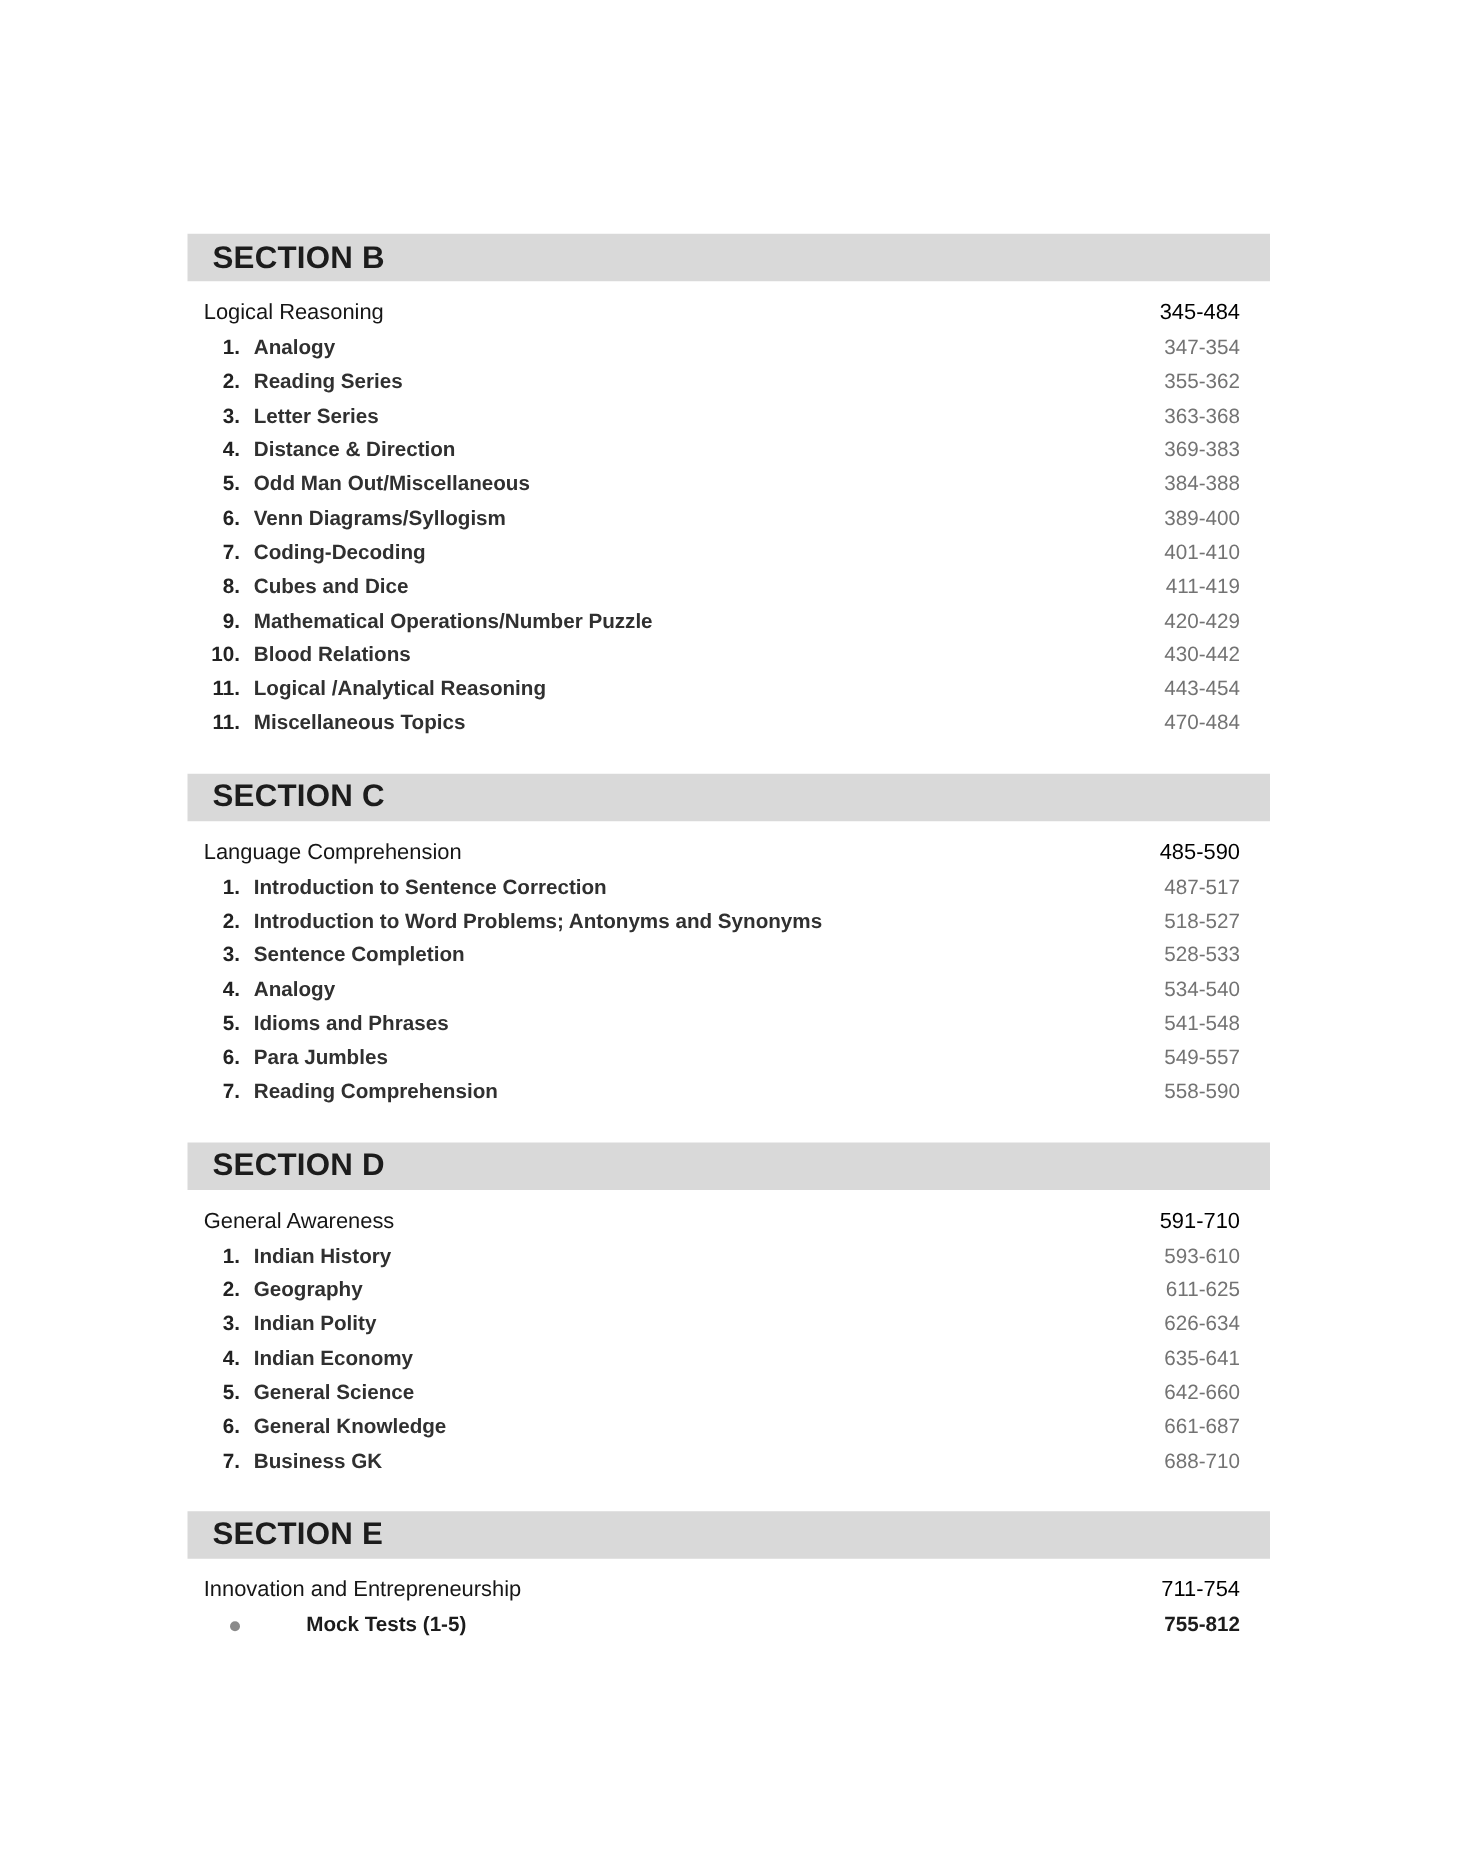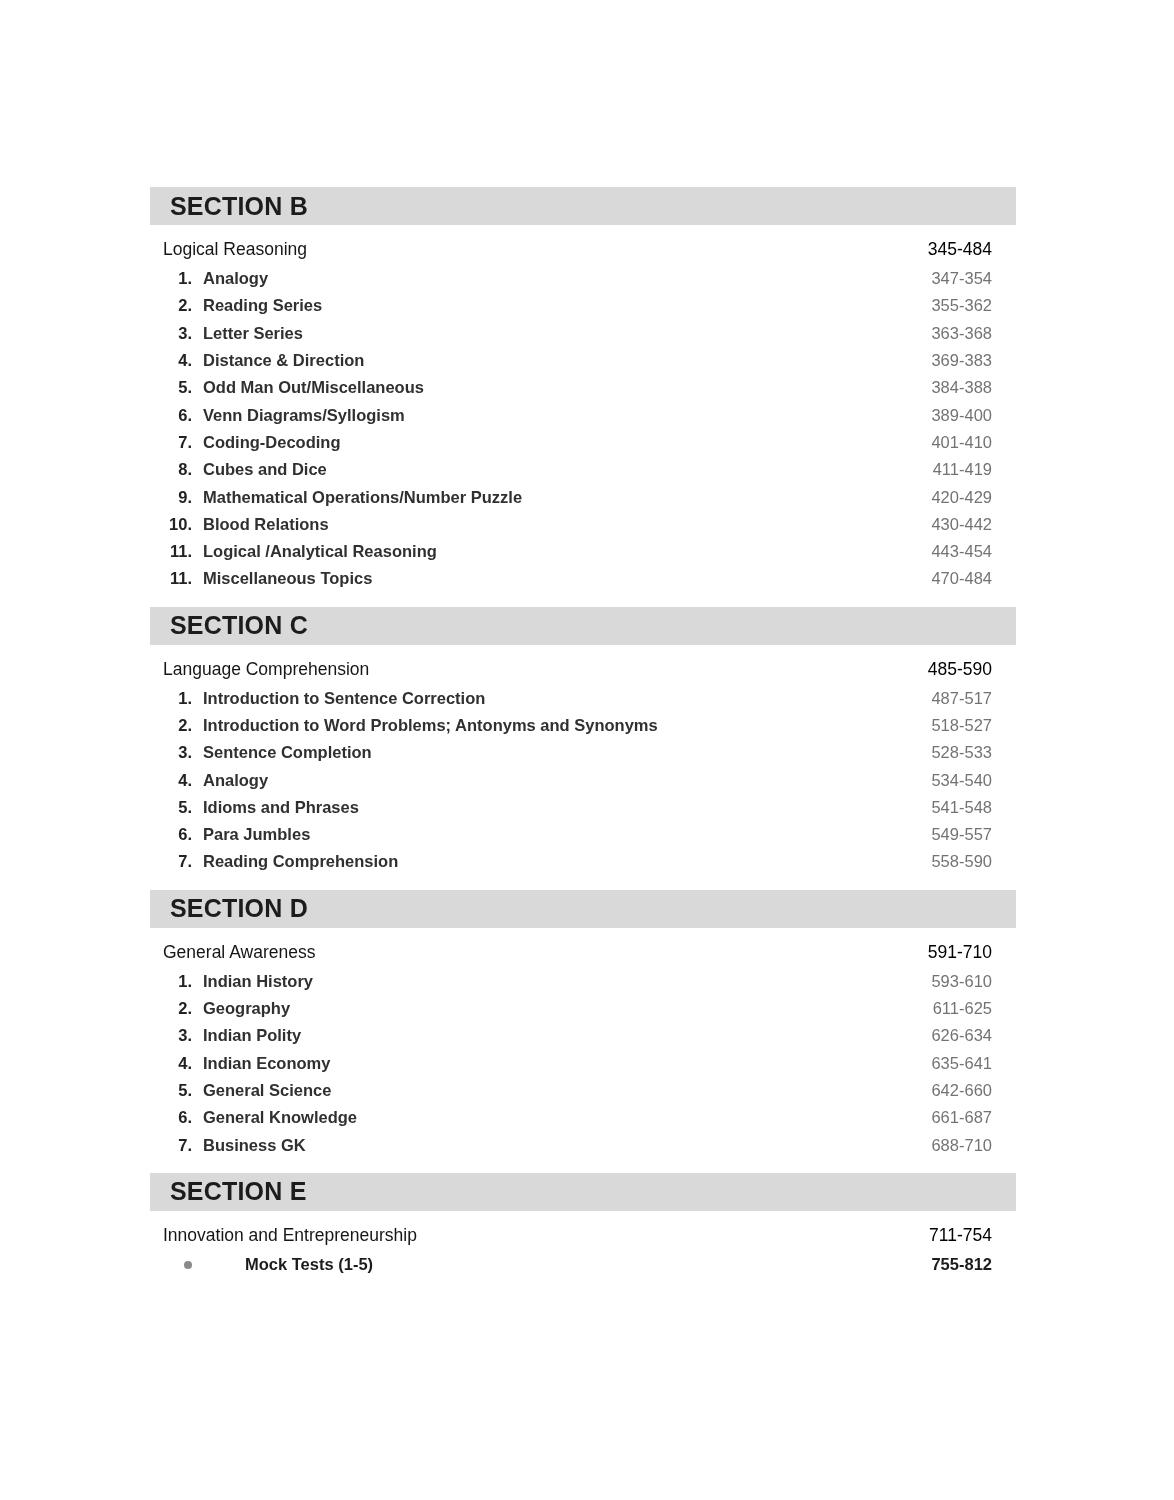--- a/index.html
+++ b/index.html
@@ -17,21 +17,21 @@
   }
   .section-bar {
     height: 38px;
     background: #d9d9d9;
     display: flex;
     align-items: center;
     padding-left: 20px;
     margin-bottom: 9px;
   }
   .section-bar + * { margin-top: 0; }
-  .section-bar:not(:first-child) { margin-top: 14px; }
+  .section-bar:not(:first-child) { margin-top: 26px; }
   .section-bar-label {
     font-size: 25px;
     font-weight: 700;
     color: #1c1c1c;
     letter-spacing: 0.2px;
   }
   .row {
     display: flex;
     align-items: center;
     padding-right: 24px;

